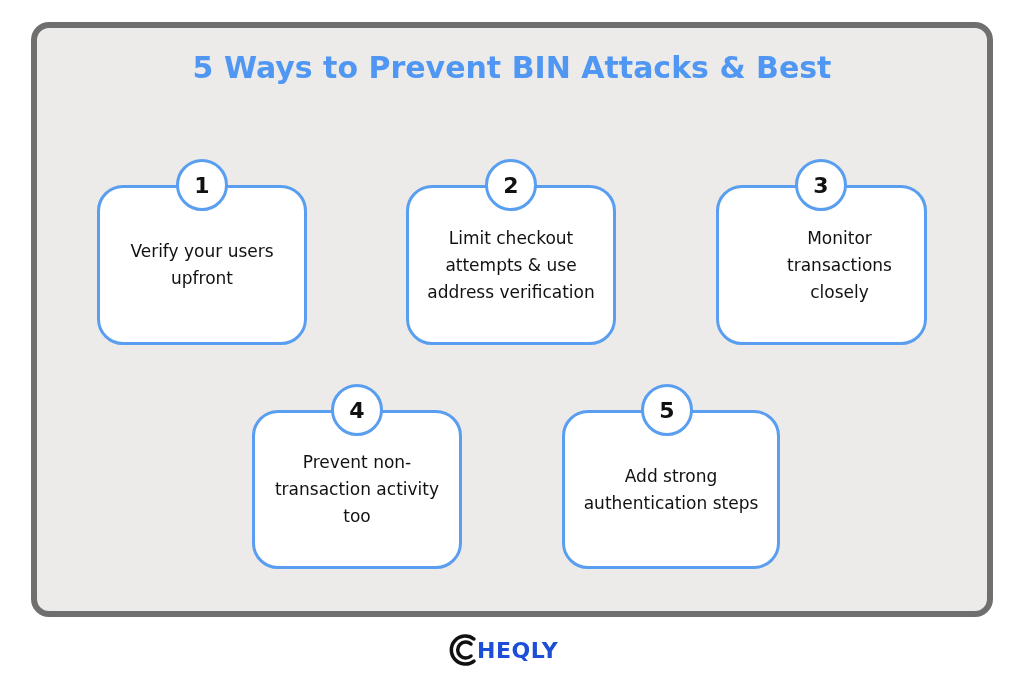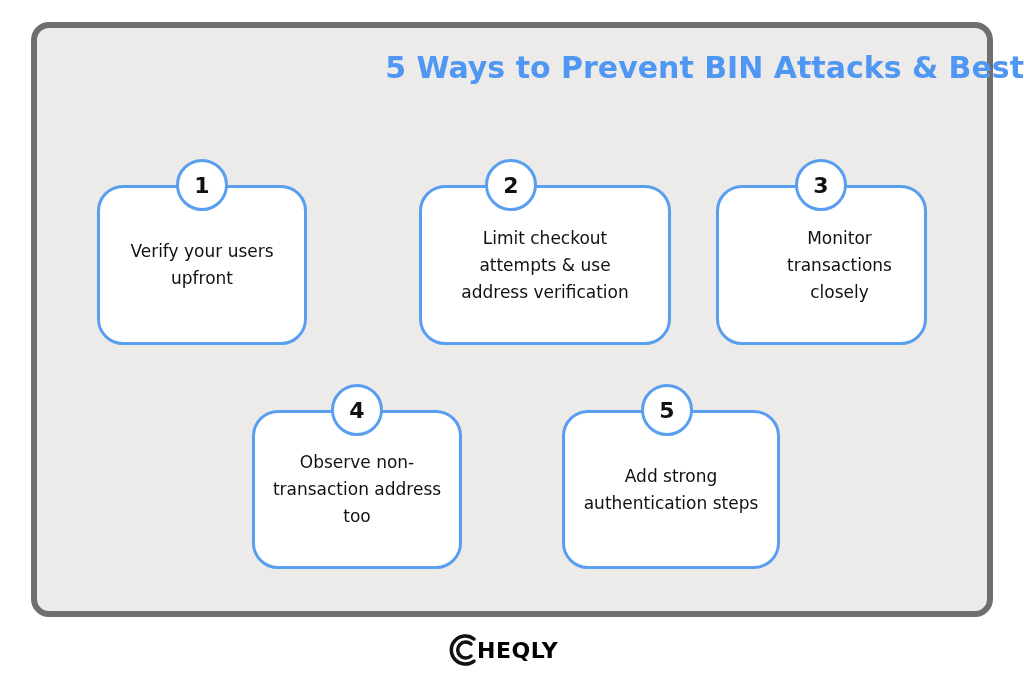--- a/index.html
+++ b/index.html
@@ -1,50 +1,50 @@
 <!DOCTYPE html>
 <html><head>
 <meta charset="utf-8">
 <style>
   html, body { margin:0; padding:0; }
   body { width:1024px; height:688px; background:#ffffff; position:relative; overflow:hidden; font-family:"DejaVu Sans", sans-serif; }
   .frame { position:absolute; left:31px; top:22px; width:950px; height:583px; border:6px solid #6f6f6f; border-radius:18px; background:#ecebea; }
-  .title { position:absolute; left:0; top:45px; width:1024px; text-align:right; color:#4f97f2; font-weight:bold; font-size:30px; line-height:46px; }
+  .title { position:absolute; left:0; top:45px; width:1024px; text-align:center; color:#4f97f2; font-weight:bold; font-size:30px; line-height:46px; }
   .card { position:absolute; width:206px; height:157px; border:3px solid #5a9ef0; border-radius:26px; background:#ffffff; box-sizing:border-box; display:flex; align-items:center; justify-content:center; text-align:center; }
   .card-text { font-size:17px; line-height:27px; color:#111; padding:0 4px; }
   .badge { position:absolute; width:52px; height:52px; border:3px solid #5a9ef0; border-radius:50%; background:#ffffff; box-sizing:border-box; display:flex; align-items:center; justify-content:center; font-weight:bold; font-size:22px; color:#111; }
   .logo { position:absolute; left:447px; top:630px; width:130px; height:40px; display:flex; align-items:center; }
-  .logo-text { font-weight:bold; font-size:22px; letter-spacing:0.5px; color:#000000; margin-left:-4px; }
+  .logo-text { font-weight:bold; font-size:22px; letter-spacing:0.5px; color:#1d4ed8; margin-left:-4px; }
 </style>
 </head>
 <body>
 
 <div class="frame"></div>
 
 <div class="title">
   <div>5 Ways to Prevent BIN Attacks &amp; Best</div>
 </div>
 
 <div class="card" style="left:97px; top:185px; width:210px; height:160px;">
   <div class="card-text" style="width:170px;">Verify your users upfront</div>
 </div>
 <div class="badge" style="left:176px; top:159px;">1</div>
 
-<div class="card" style="left:419px; top:185px; width:252px; height:160px;">
+<div class="card" style="left:406px; top:185px; width:210px; height:160px;">
   <div class="card-text" style="width:180px;">Limit checkout attempts &amp; use address verification</div>
 </div>
 <div class="badge" style="left:485px; top:159px;">2</div>
 
 <div class="card" style="left:716px; top:185px; width:211px; height:160px;">
   <div class="card-text" style="width:205px;padding-left:40px;">Monitor transactions closely</div>
 </div>
 <div class="badge" style="left:795px; top:159px;">3</div>
 
 <div class="card" style="left:252px; top:410px; width:210px; height:159px;">
-  <div class="card-text" style="width:180px;">Observe non-transaction address too</div>
+  <div class="card-text" style="width:180px;">Prevent non-transaction activity too</div>
 </div>
 <div class="badge" style="left:331px; top:384px;">4</div>
 
 <div class="card" style="left:562px; top:410px; width:218px; height:159px;">
   <div class="card-text" style="width:185px;">Add strong authentication steps</div>
 </div>
 <div class="badge" style="left:641px; top:384px;">5</div>
 
 <div class="logo">
   <svg width="34" height="36" viewBox="0 0 34 36">

